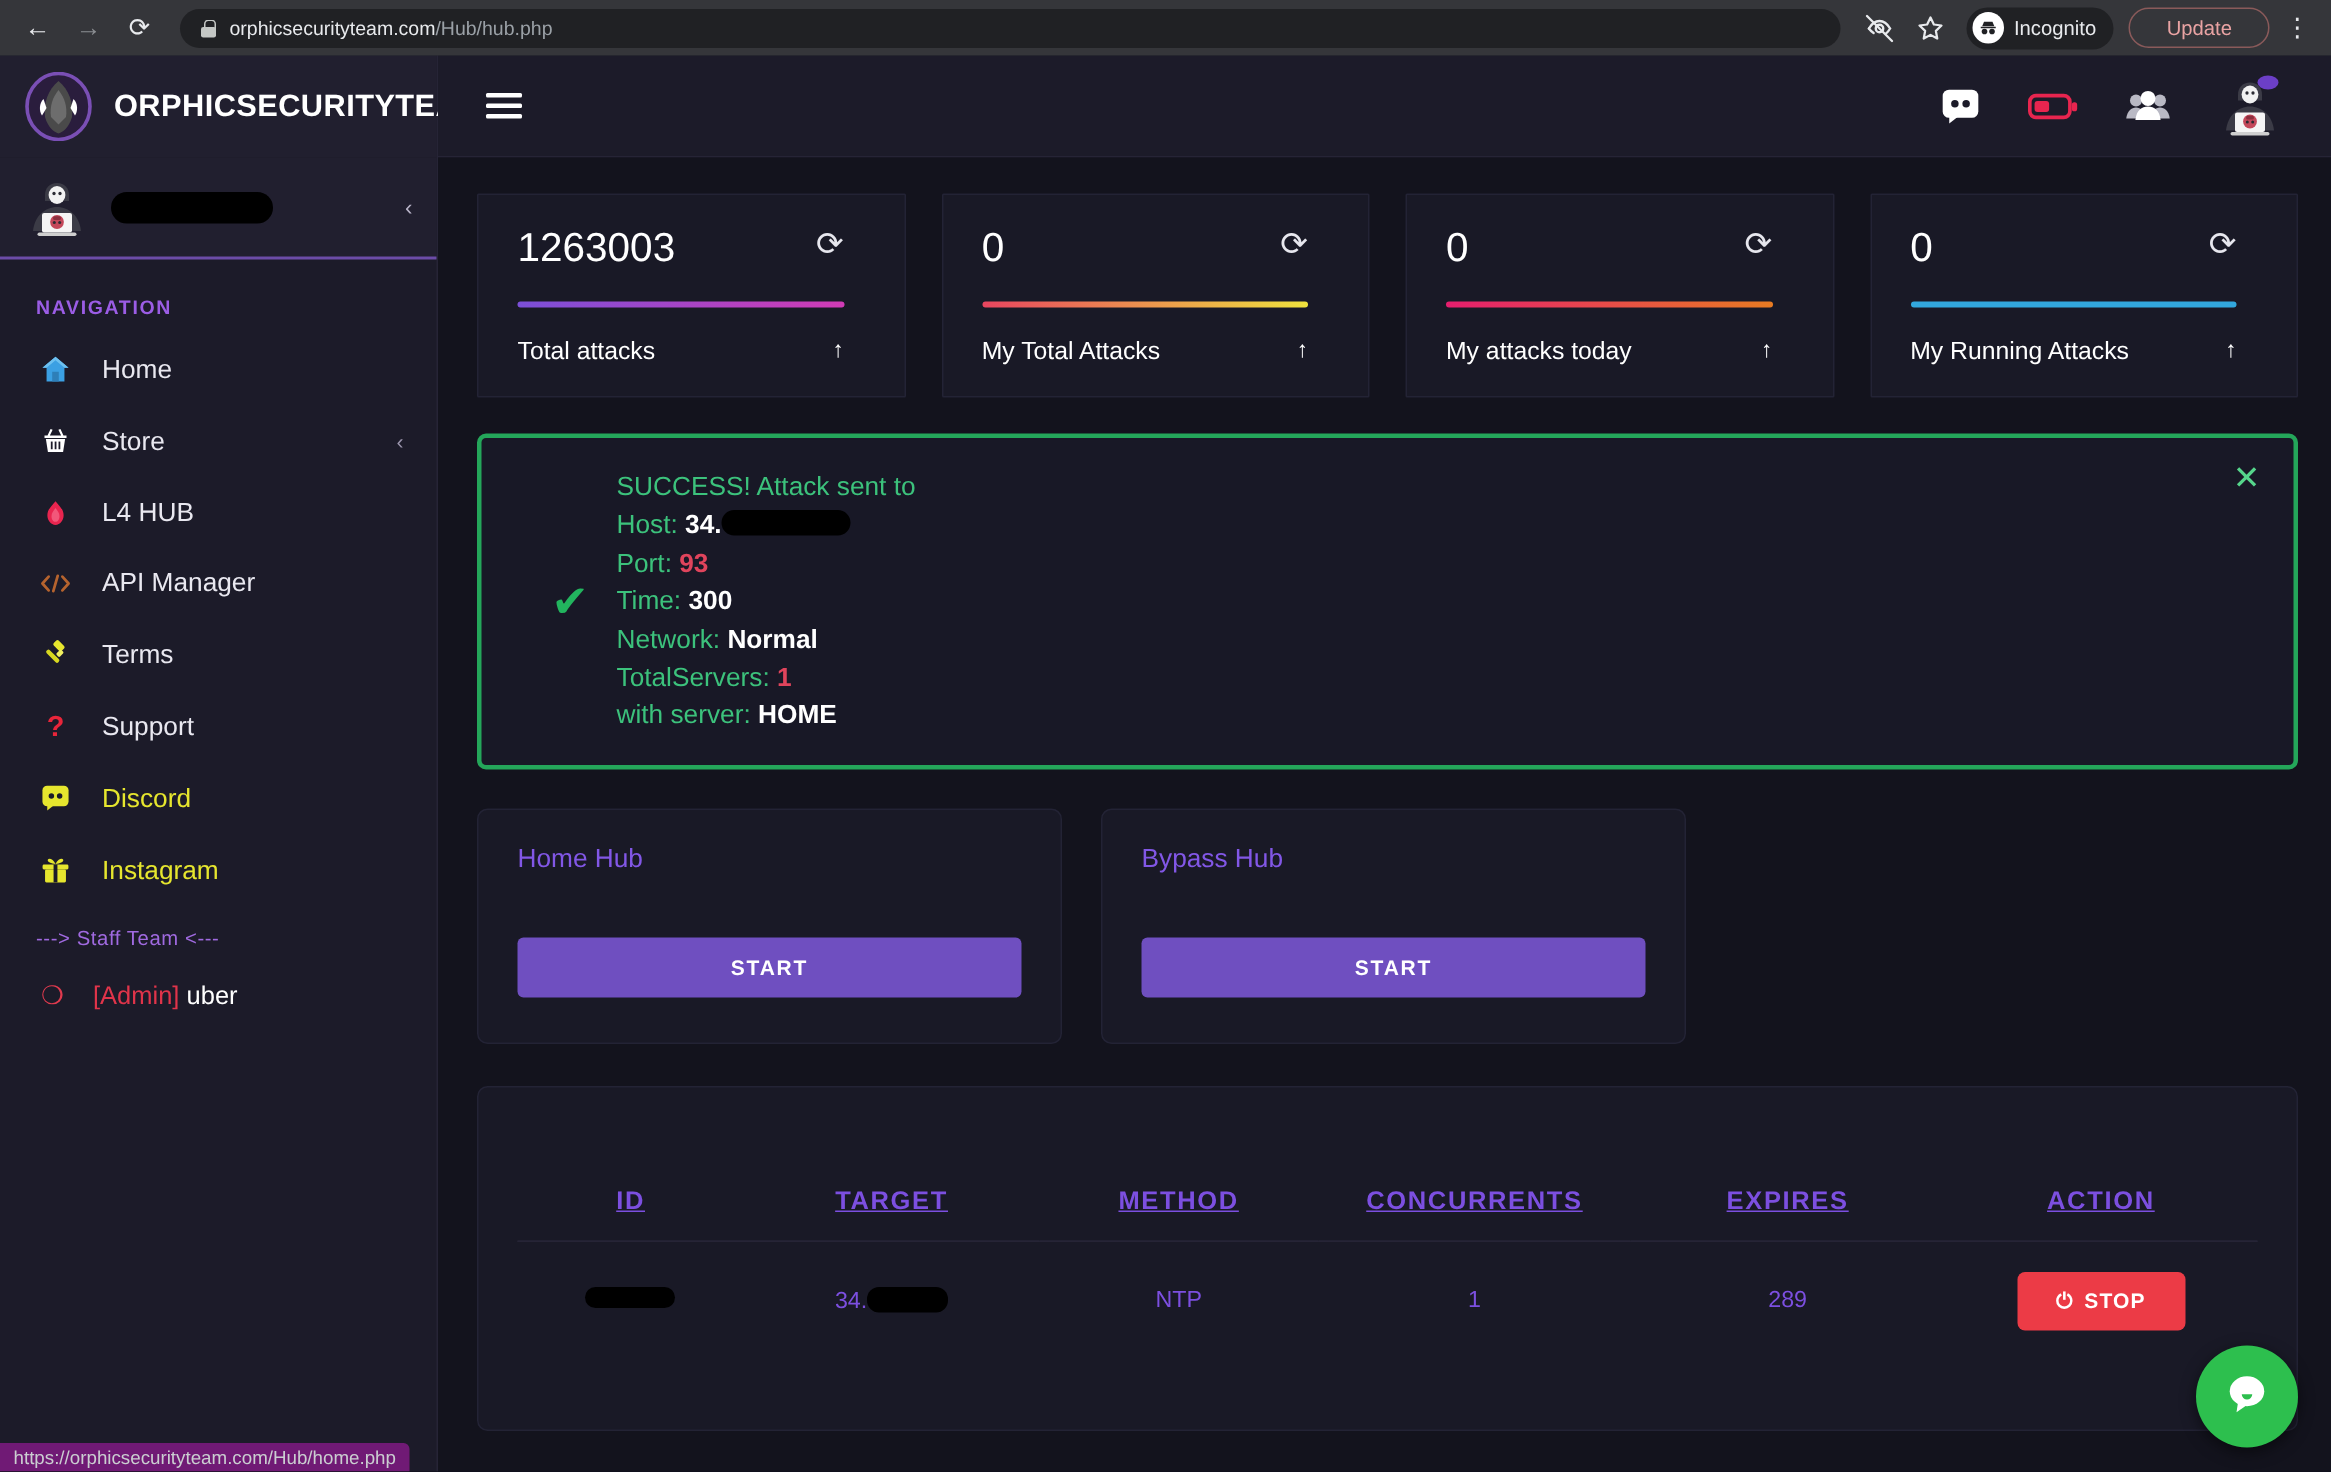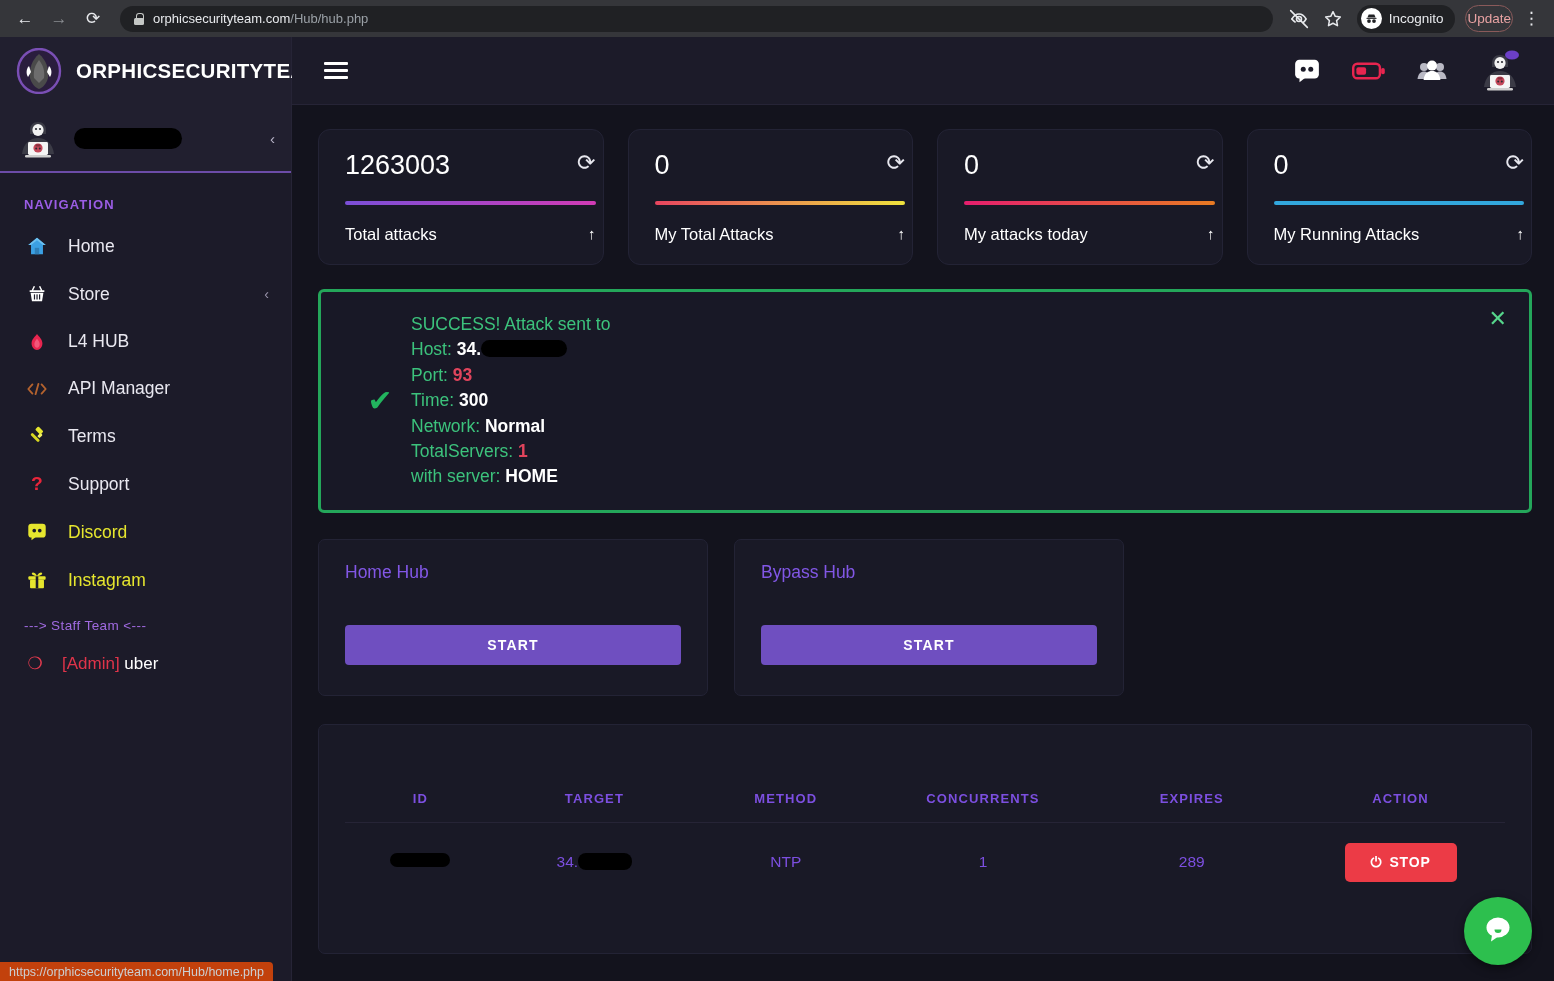--- a/index.html
+++ b/index.html
@@ -56,21 +56,21 @@
     padding: 0 12px 0 4px; margin-left: 4px;
   }
   .incog-avatar {
     width: 21px; height: 21px; border-radius: 50%;
     background: #fff; display: flex; align-items: center; justify-content: center;
     color: #202124; font-size: 13px;
   }
   .incognito-pill span { color: #e8eaed; font-size: 13.5px; }
   .update-pill {
     height: 27px; border: 1px solid #8a5a5a; border-radius: 14px;
-    display: flex; align-items: center; padding: 0 1px;
+    display: flex; align-items: center; padding: 0 24px;
     color: #e9a3a3; font-size: 13.5px; margin-left: 4px;
   }
   .kebab { color: #e8eaed; font-size: 17px; letter-spacing: 0; padding: 0 4px; }
 
   
   .app { display: flex; height: 944px; width: 100%; background: #13131d; }
 
   
   .sidebar {
     width: 292px; flex: none;
@@ -135,22 +135,22 @@
   .topbar-right { margin-left: auto; display: flex; align-items: center; gap: 30px; }
   .top-ico { position: relative; display: flex; align-items: center; }
 
   .content {
     flex: 1; padding: 24px 22px 0 26px; overflow: hidden; background: #13131d;
   }
 
   
   .stats { display: flex; gap: 24px; }
   .stat-card {
-    flex: 1; background: #191926; border: 1px solid #232335; border-radius: 12px;
-    padding: 22px 7px 20px 26px;
+    flex: 1; background: #191926; border: 1px solid #232335; border-radius: 1px;
+    padding: 22px 40px 20px 26px;
   }
   .stat-top { display: flex; align-items: flex-start; justify-content: space-between; }
   .stat-num { color: #ffffff; font-size: 27px; font-weight: 400; line-height: 1; }
   .refresh-ico { color: #e7e7ee; font-size: 22px; line-height: 1; }
   .stat-bar { height: 4px; border-radius: 2px; margin: 22px 0 20px 0; }
   .stat-foot { display: flex; align-items: flex-start; justify-content: space-between; }
   .stat-label { color: #ffffff; font-size: 16.5px; }
   .up-arrow { color: #ffffff; font-size: 15px; }
 
   
@@ -186,23 +186,24 @@
   }
 
   
   .attacks {
     margin-top: 28px; background: #191926; border: 1px solid #232335;
     border-radius: 7px; padding: 26px 26px 0 26px; height: 230px;
   }
   .attacks-title { color: #ffffff; font-size: 19.5px; font-weight: 700; }
   .tbl { width: 100%; border-collapse: collapse; margin-top: 30px; }
   .tbl th {
-    color: #7c4fe0; font-size: 13px; font-weight: 700; letter-spacing: 1.1px;
+    color: #7c4fe0; font-size: 17px; font-weight: 700; letter-spacing: 1.1px;
     padding: 10px 0 16px 0; 
     border-bottom: 1px solid #262436;
+    text-decoration: underline;
   }
   .tbl td {
     color: #7c4fe0; font-size: 15.5px; text-align: center;
     padding: 20px 0;
   }
   .td-expires { font-size: 19px; }
   .id-redact { width: 60px; height: 14px; border-radius: 7px; }
   .target-redact { width: 54px; height: 17px; border-radius: 8px; vertical-align: -3px; }
   .stop-btn {
     background: #ec3b46; border: none; border-radius: 5px;
@@ -215,21 +216,21 @@
   .chat-widget {
     position: absolute; right: 22px; bottom: 16px;
     width: 68px; height: 68px; border-radius: 50%;
     background: #2dbf4e; display: flex; align-items: center; justify-content: center;
     box-shadow: 0 3px 10px rgba(0,0,0,.5);
   }
 
   
   .statusbar {
     position: absolute; left: 0; bottom: 0;
-    background: #c2410c; color: #cbced1; font-size: 12.5px;
+    background: #701a75; color: #cbced1; font-size: 12.5px;
     padding: 3px 9px 4px 9px; border-radius: 0 4px 0 0;
     max-width: 330px; overflow: hidden; white-space: nowrap;
     height: 19px; line-height: 15px;
   }
   .wrap { position: relative; width: 1554px; height: 981px; overflow: hidden; }
 </style>
 </head>
 <body>
 
 <div class="wrap">

